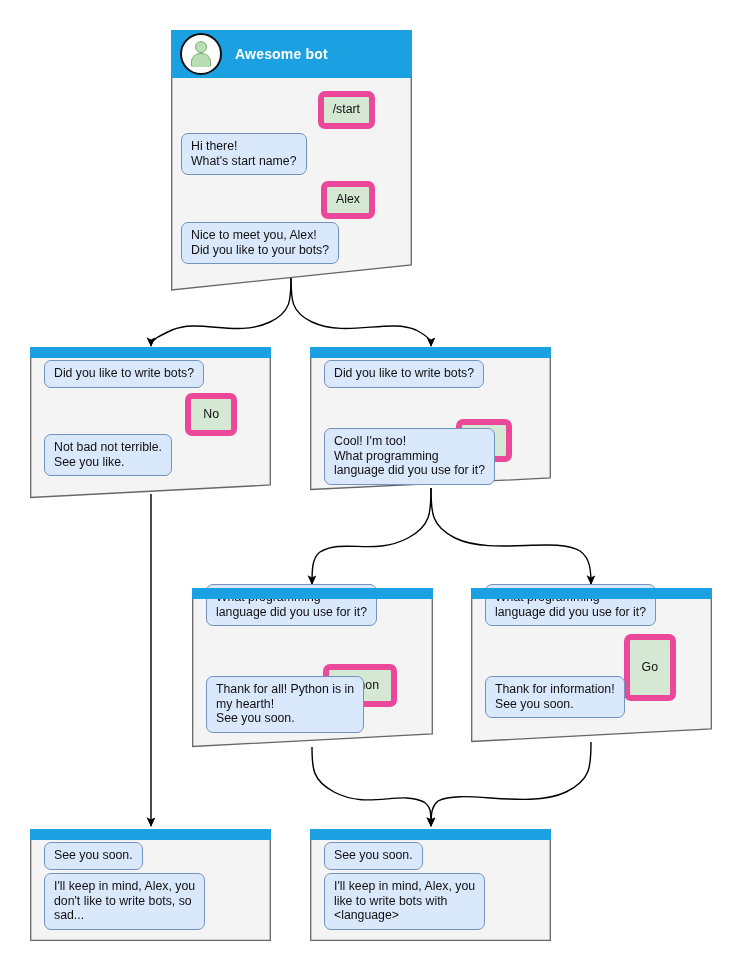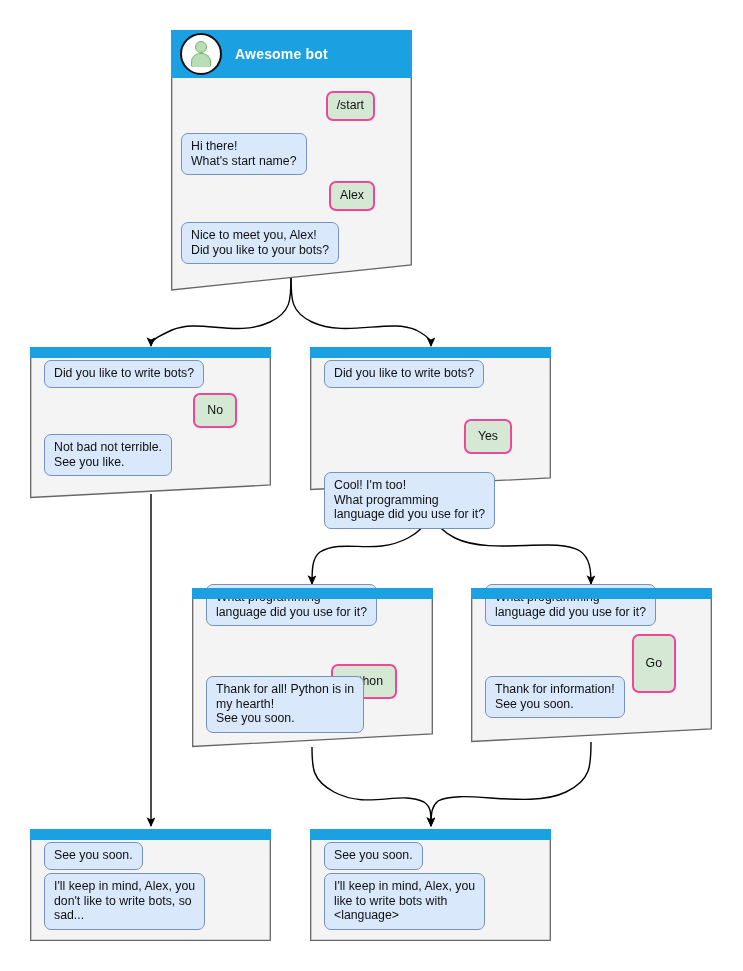--- a/index.html
+++ b/index.html
@@ -59,21 +59,21 @@
     padding:5px 9px 6px 9px;
     font-size:12.3px;
     line-height:14.6px;
     color:#101010;
     white-space:pre;
   }
   .bubble.bot{
     background:#dae8fc;border:1px solid #7392c0;
   }
   .bubble.user{
-    background:#d5e8d4;border:2px solid #ec4899;
+    background:#d5e8d4;border:6px solid #ec4899;
   }
 </style>
 </head>
 <body>
 
 <div id="canvas">
 
   <svg id="edges" viewBox="0 0 743 971" width="743" height="971">
     <defs>
       <marker id="arrow" markerWidth="10" markerHeight="10" refX="6.2" refY="3.2" orient="auto" markerUnits="strokeWidth">
@@ -136,21 +136,21 @@
 
   <div class="card" style="left:310px;top:347px;width:241px;height:144px;">
     <svg class="shape" viewBox="0 0 241 144" width="241" height="144" preserveAspectRatio="none">
       <polygon points="0.7,0.7 240.3,0.7 240.3,131 0.7,142.5" fill="#f4f4f4" stroke="#666666" stroke-width="1.3"></polygon>
     </svg>
     <div class="content">
       <div class="hdr slim"></div>
       <div class="msgs">
         <div class="bubble bot" style="left:14px;top:13px;">Did you like to write bots?</div>
         <div class="bubble user" style="right:39px;top:30px;padding:8px 12px;margin-top:42px;">Yes</div>
-        <div class="bubble bot" style="left:14px;top:81px;margin-top:44px;">Cool! I'm too!
+        <div class="bubble bot" style="left:14px;top:81px;">Cool! I'm too!
 What programming
 language did you use for it?</div>
       </div>
     </div>
   </div>
 
   <div class="card" style="left:192px;top:588px;width:241px;height:160px;">
     <svg class="shape" viewBox="0 0 241 160" width="241" height="160" preserveAspectRatio="none">
       <polygon points="0.7,0.7 240.3,0.7 240.3,146 0.7,158.5" fill="#f4f4f4" stroke="#666666" stroke-width="1.3"></polygon>
     </svg>

